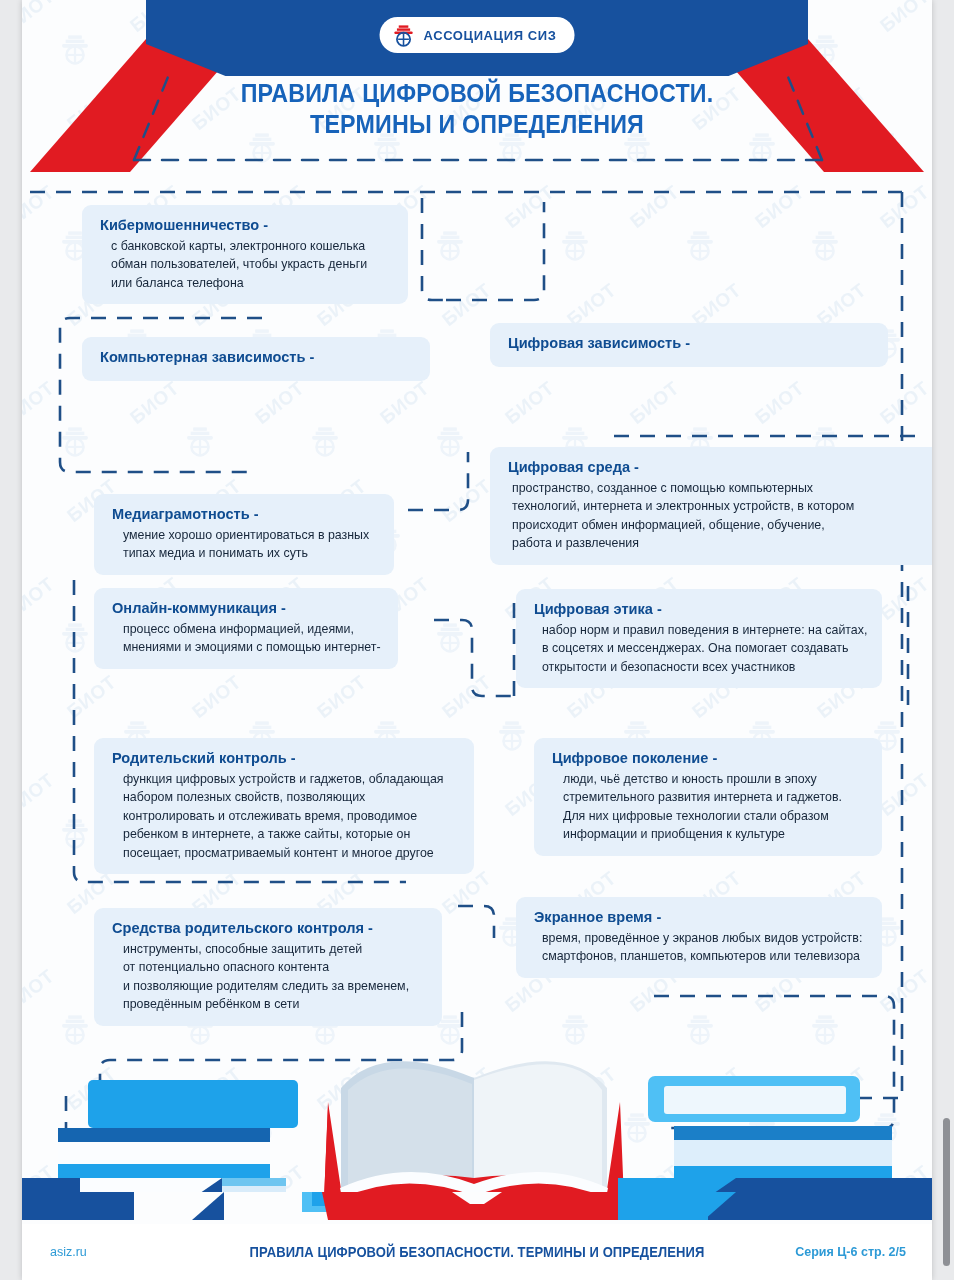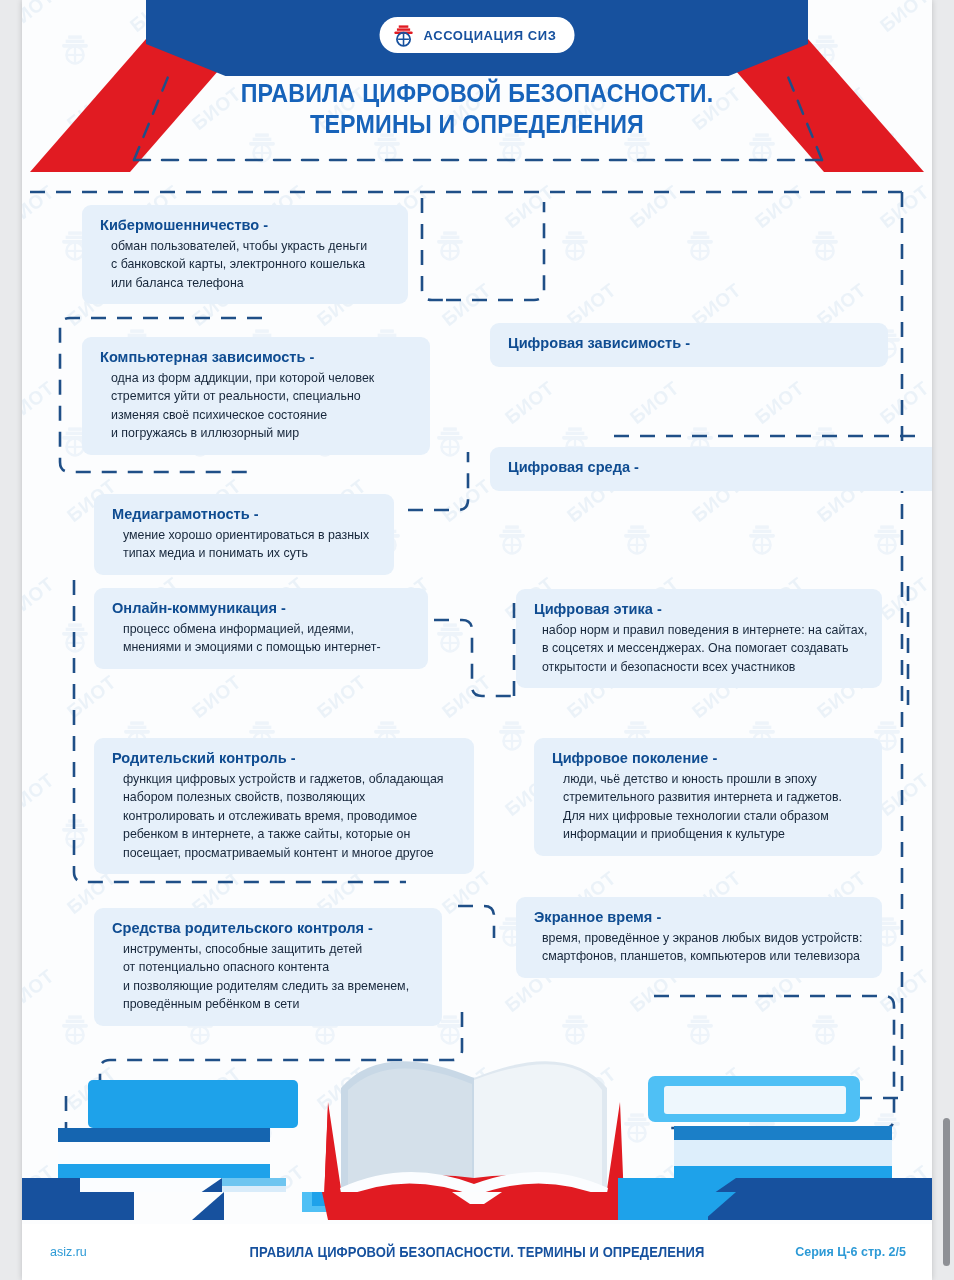--- a/index.html
+++ b/index.html
@@ -1055,37 +1055,31 @@
         <path d="M440 1012 L440 1050 Q440 1060 430 1060 L88 1060 Q78 1060 78 1070 L78 1168"></path>
 
         <path d="M44 1096 L44 1160"></path>
       </g>
     </svg>
 
     <div class="card" style="left:60px; top:205px; width:326px;">
       <div class="card-inner">
         <h3>Кибермошенничество -</h3>
         <p>
+          <span>с банковской карты, электронного кошелька</span>
           <span>обман пользователей, чтобы украсть деньги</span>
-          <span>с банковской карты, электронного кошелька</span>
           <span>или баланса телефона</span>
         </p>
       </div>
     </div>
 
 
     <div class="card" style="left:60px; top:337px; width:348px;">
       <div class="card-inner">
         <h3>Компьютерная зависимость -</h3>
-        <p>
-          <span>одна из форм аддикции, при которой человек</span>
-          <span>стремится уйти от реальности, специально</span>
-          <span>изменяя своё психическое состояние</span>
-          <span>и погружаясь в иллюзорный мир</span>
-        </p>
       </div>
     </div>
 
     <div class="card" style="left:468px; top:323px; width:398px;">
       <div class="card-inner">
         <h3>Цифровая зависимость -</h3>
       </div>
     </div>
 
     <div class="card" style="left:72px; top:494px; width:300px;">
@@ -1094,24 +1088,30 @@
         <p>
           <span>умение хорошо ориентироваться в разных</span>
           <span>типах медиа и понимать их суть</span>
         </p>
       </div>
     </div>
 
     <div class="card" style="left:468px; top:447px; width:470px;">
       <div class="card-inner">
         <h3>Цифровая среда -</h3>
+        <p style="padding-left:4px">
+          <span>пространство, созданное с помощью компьютерных</span>
+          <span>технологий, интернета и электронных устройств, в котором</span>
+          <span>происходит обмен информацией, общение, обучение,</span>
+          <span>работа и развлечения</span>
+        </p>
       </div>
     </div>
 
-    <div class="card" style="left:72px; top:588px; width:334px;">
+    <div class="card" style="left:72px; top:588px; width:304px;">
       <div class="card-inner">
         <h3>Онлайн-коммуникация -</h3>
         <p>
           <span>процесс обмена информацией, идеями,</span>
           <span>мнениями и эмоциями с помощью интернет-</span>
         </p>
       </div>
     </div>
 
     <div class="card" style="left:494px; top:589px; width:366px;">

